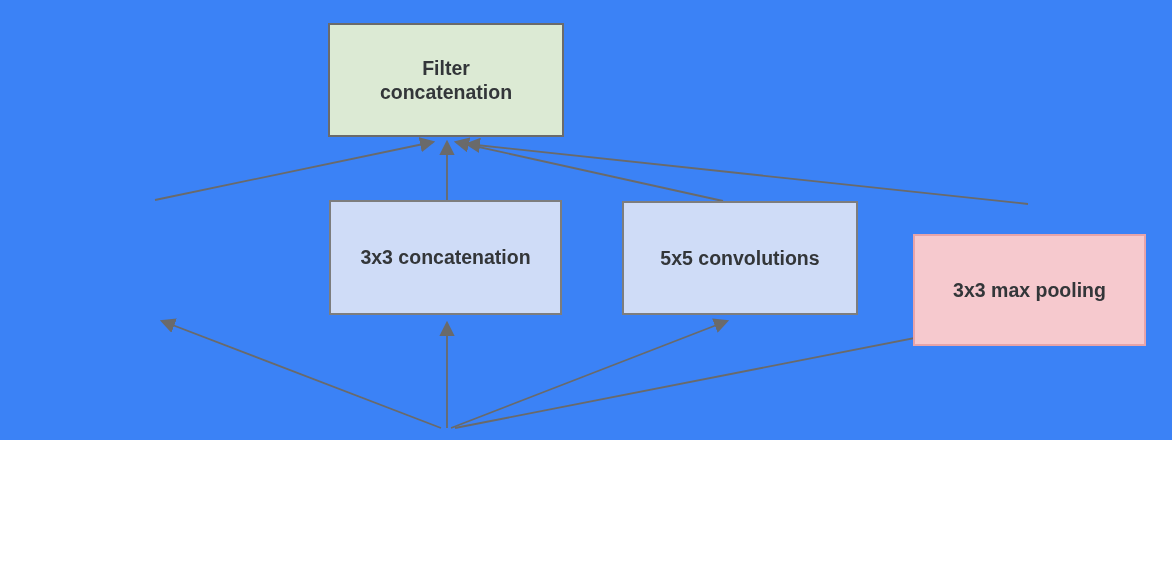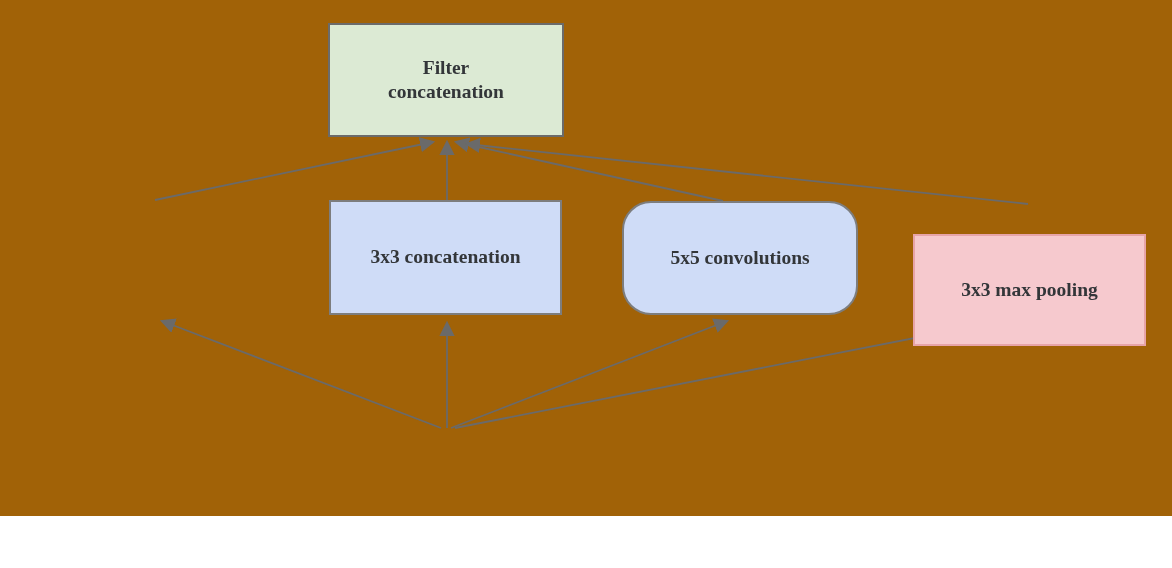--- a/index.html
+++ b/index.html
@@ -1,21 +1,21 @@
 <!DOCTYPE html>
 <html><head>
 <meta charset="utf-8">
 <style>
   html, body { margin: 0; padding: 0; background: #ffffff; }
   #canvas {
     position: relative;
     width: 1172px;
-    height: 516px;
-    background: #a16207;
-    font-family: Liberation Serif, serif;
+    height: 440px;
+    background: #3b82f6;
+    font-family: Liberation Sans, sans-serif;
     overflow: hidden;
   }
   #edges-svg {
     position: absolute;
     left: 0; top: 0;
     width: 1172px; height: 568px;
   }
   .node {
     position: absolute;
     box-sizing: border-box;
@@ -59,21 +59,21 @@
 
   <div class="node" style="left: 328px; top: 23px; width: 236px; height: 114px; background-color: rgb(220, 234, 212); border-color: rgb(107, 107, 107);">
     <span class="label narrow">Filter concatenation</span>
   </div>
 
 
   <div class="node" style="left: 329px; top: 200px; width: 233px; height: 115px; background-color: rgb(207, 220, 247); border-color: rgb(125, 125, 125);">
     <span class="label">3x3 concatenation</span>
   </div>
 
-  <div class="node" style="left: 622px; top: 201px; width: 236px; height: 114px; background-color: rgb(207, 220, 247); border-color: rgb(125, 125, 125); border-radius: 29px;">
+  <div class="node" style="left: 622px; top: 201px; width: 236px; height: 114px; background-color: rgb(207, 220, 247); border-color: rgb(125, 125, 125);">
     <span class="label">5x5 convolutions</span>
   </div>
 
   <div class="node" style="left: 913px; top: 203px; width: 233px; height: 112px; background-color: rgb(246, 201, 206); border-color: rgb(231, 164, 169); margin-top: 31px;">
     <span class="label">3x3 max pooling</span>
   </div>
 
 
 </div>
 

